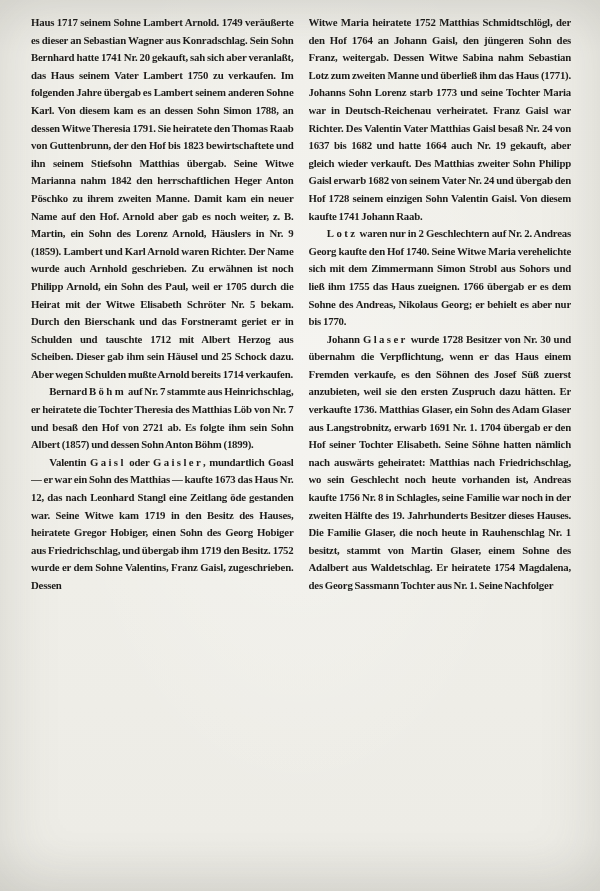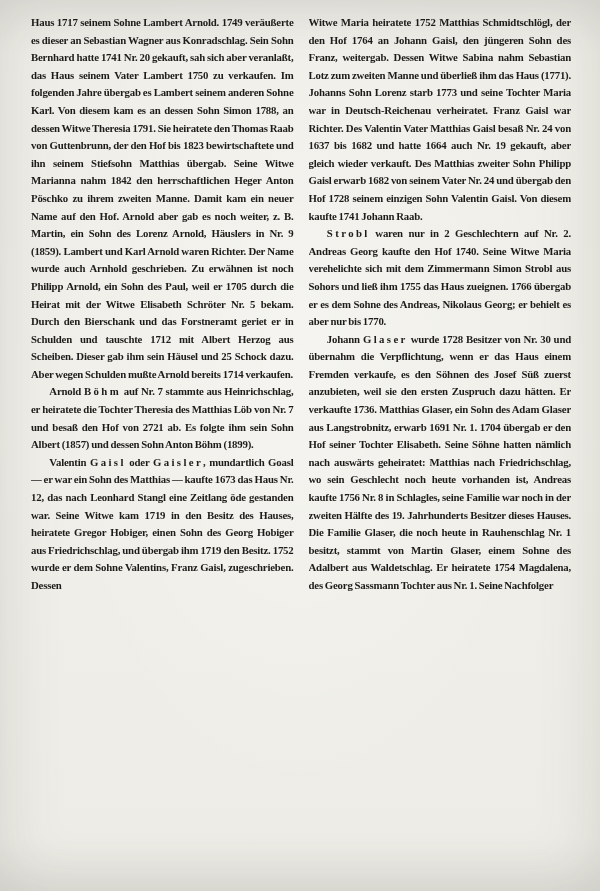--- a/index.html
+++ b/index.html
@@ -57,22 +57,22 @@
     letter-spacing: 0.22em;
   }
 </style>
 </head>
 <body>
 
 <div class="scan-page">
   <div class="columns">
     <div class="column">
         <p class="para"><span class="">Haus 1717 seinem Sohne Lambert Arnold. 1749 veräußerte es dieser an Sebastian Wagner aus Konradschlag. Sein Sohn Bernhard hatte 1741 Nr. 20 gekauft, sah sich aber veranlaßt, das Haus seinem Vater Lambert 1750 zu verkaufen. Im folgenden Jahre übergab es Lambert seinem anderen Sohne Karl. Von diesem kam es an dessen Sohn Simon 1788, an dessen Witwe Theresia 1791. Sie heiratete den Thomas Raab von Guttenbrunn, der den Hof bis 1823 bewirtschaftete und ihn seinem Stiefsohn Matthias übergab. Seine Witwe Marianna nahm 1842 den herrschaftlichen Heger Anton Pöschko zu ihrem zweiten Manne. Damit kam ein neuer Name auf den Hof. Arnold aber gab es noch weiter, z. B. Martin, ein Sohn des Lorenz Arnold, Häuslers in Nr. 9 (1859). Lambert und Karl Arnold waren Richter. Der Name wurde auch Arnhold geschrieben. Zu erwähnen ist noch Philipp Arnold, ein Sohn des Paul, weil er 1705 durch die Heirat mit der Witwe Elisabeth Schröter Nr. 5 bekam. Durch den Bierschank und das Forstneramt geriet er in Schulden und tauschte 1712 mit Albert Herzog aus Scheiben. Dieser gab ihm sein Häusel und 25 Schock dazu. Aber wegen Schulden mußte Arnold bereits 1714 verkaufen.</span></p>
-        <p class="para indent"><span class="">Arnold </span><span class="spaced">Böhm</span><span class=""> auf Nr. 7 stammte aus Heinrichschlag, er heiratete die Tochter Theresia des Matthias Löb von Nr. 7 und besaß den Hof von 2721 ab. Es folgte ihm sein Sohn Albert (1857) und dessen Sohn Anton Böhm (1899).</span></p>
+        <p class="para indent"><span class="">Bernard </span><span class="spaced">Böhm</span><span class=""> auf Nr. 7 stammte aus Heinrichschlag, er heiratete die Tochter Theresia des Matthias Löb von Nr. 7 und besaß den Hof von 2721 ab. Es folgte ihm sein Sohn Albert (1857) und dessen Sohn Anton Böhm (1899).</span></p>
         <p class="para indent"><span class="">Valentin </span><span class="spaced">Gaisl</span><span class=""> oder </span><span class="spaced">Gaisler</span><span class="">, mundartlich Goasl — er war ein Sohn des Matthias — kaufte 1673 das Haus Nr. 12, das nach Leonhard Stangl eine Zeitlang öde gestanden war. Seine Witwe kam 1719 in den Besitz des Hauses, heiratete Gregor Hobiger, einen Sohn des Georg Hobiger aus Friedrichschlag, und übergab ihm 1719 den Besitz. 1752 wurde er dem Sohne Valentins, Franz Gaisl, zugeschrieben. Dessen</span></p>
       </div>
     <div class="column">
         <p class="para"><span class="">Witwe Maria heiratete 1752 Matthias Schmidtschlögl, der den Hof 1764 an Johann Gaisl, den jüngeren Sohn des Franz, weitergab. Dessen Witwe Sabina nahm Sebastian Lotz zum zweiten Manne und überließ ihm das Haus (1771). Johanns Sohn Lorenz starb 1773 und seine Tochter Maria war in Deutsch-Reichenau verheiratet. Franz Gaisl war Richter. Des Valentin Vater Matthias Gaisl besaß Nr. 24 von 1637 bis 1682 und hatte 1664 auch Nr. 19 gekauft, aber gleich wieder verkauft. Des Matthias zweiter Sohn Philipp Gaisl erwarb 1682 von seinem Vater Nr. 24 und übergab den Hof 1728 seinem einzigen Sohn Valentin Gaisl. Von diesem kaufte 1741 Johann Raab.</span></p>
-        <p class="para indent"><span class="spaced">Strobl</span><span class=""> waren nur in 2 Geschlechtern auf Nr. 2. Andreas Georg kaufte den Hof 1740. Seine Witwe Maria verehelichte sich mit dem Zimmermann Simon Strobl aus Sohors und ließ ihm 1755 das Haus zueignen. 1766 übergab er es dem Sohne des Andreas, Nikolaus Georg; er behielt es aber nur bis 1770.</span></p>
+        <p class="para indent"><span class="spaced">Lotz</span><span class=""> waren nur in 2 Geschlechtern auf Nr. 2. Andreas Georg kaufte den Hof 1740. Seine Witwe Maria verehelichte sich mit dem Zimmermann Simon Strobl aus Sohors und ließ ihm 1755 das Haus zueignen. 1766 übergab er es dem Sohne des Andreas, Nikolaus Georg; er behielt es aber nur bis 1770.</span></p>
         <p class="para indent"><span class="">Johann </span><span class="spaced">Glaser</span><span class=""> wurde 1728 Besitzer von Nr. 30 und übernahm die Verpflichtung, wenn er das Haus einem Fremden verkaufe, es den Söhnen des Josef Süß zuerst anzubieten, weil sie den ersten Zuspruch dazu hätten. Er verkaufte 1736. Matthias Glaser, ein Sohn des Adam Glaser aus Langstrobnitz, erwarb 1691 Nr. 1. 1704 übergab er den Hof seiner Tochter Elisabeth. Seine Söhne hatten nämlich nach auswärts geheiratet: Matthias nach Friedrichschlag, wo sein Geschlecht noch heute vorhanden ist, Andreas kaufte 1756 Nr. 8 in Schlagles, seine Familie war noch in der zweiten Hälfte des 19. Jahrhunderts Besitzer dieses Hauses. Die Familie Glaser, die noch heute in Rauhenschlag Nr. 1 besitzt, stammt von Martin Glaser, einem Sohne des Adalbert aus Waldetschlag. Er heiratete 1754 Magdalena, des Georg Sassmann Tochter aus Nr. 1. Seine Nachfolger</span></p>
       </div>
   </div>
 </div>
 
 </body></html>

